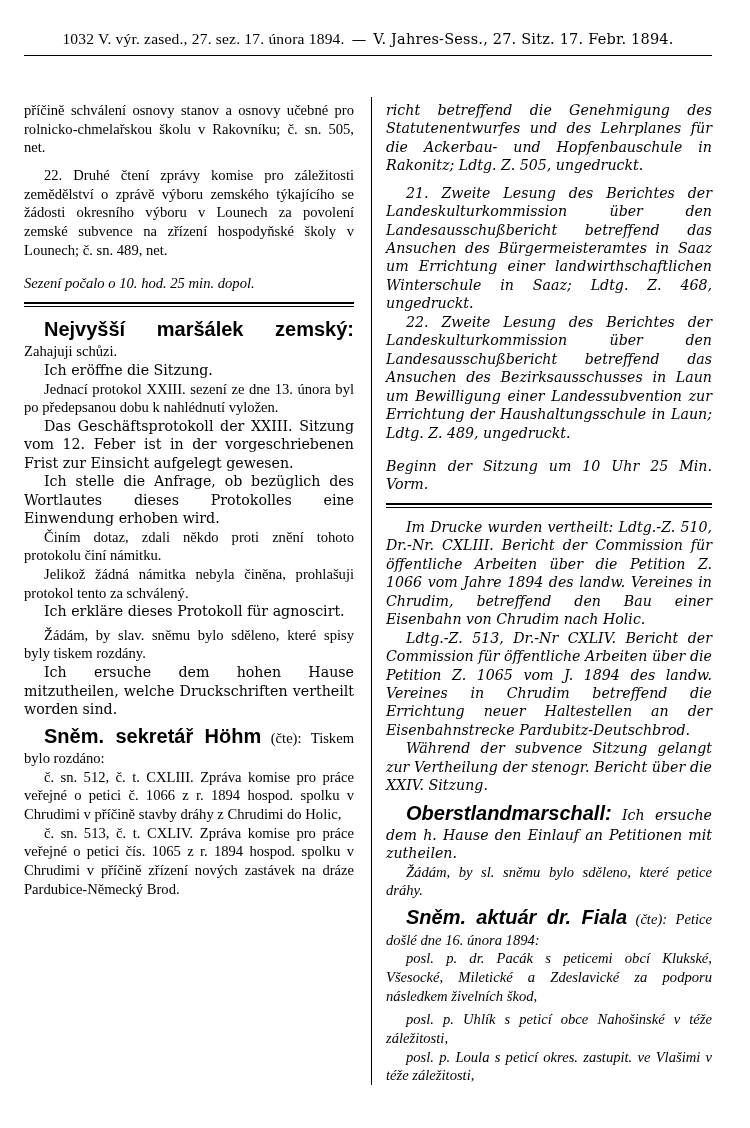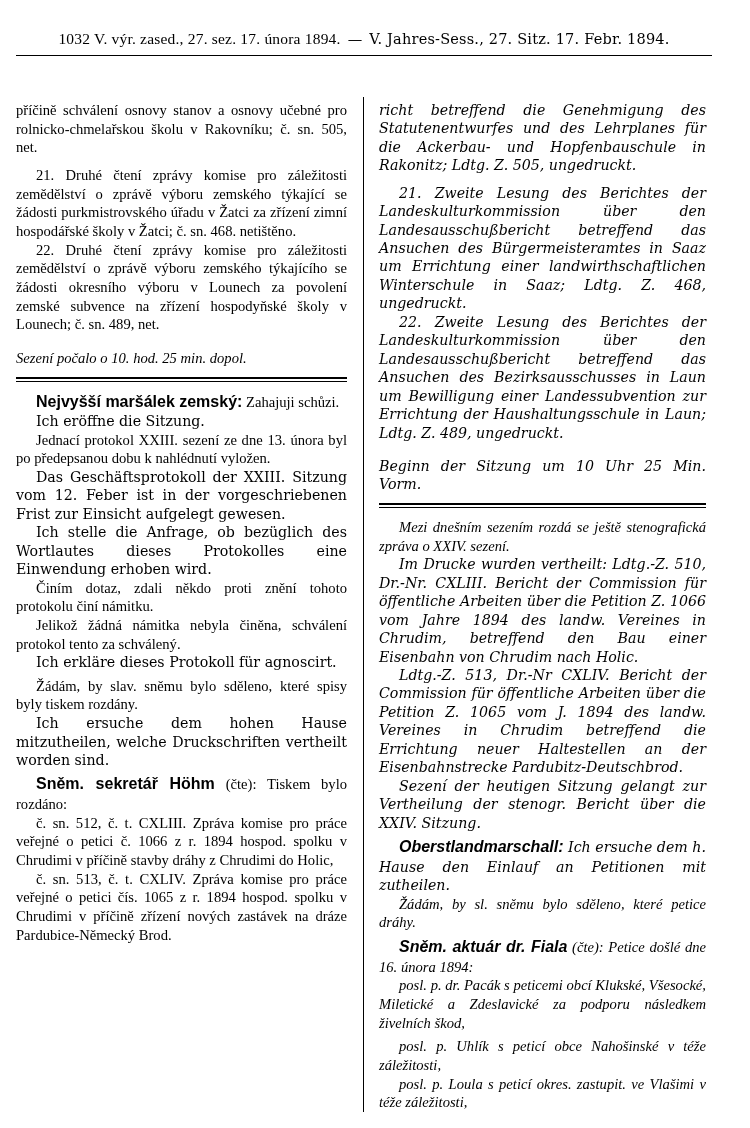--- a/index.html
+++ b/index.html
@@ -12,21 +12,21 @@
     height: 1128px;
     font-family: "Liberation Serif", serif;
     color: #000000;
     overflow: hidden;
   }
   .page {
     position: relative;
     width: 750px;
     height: 1128px;
     box-sizing: border-box;
-    padding: 30px 38px 10px 16px;
+    padding: 30px 38px 10px 24px;
   }
   
   .running-head {
     display: flex;
     align-items: baseline;
     justify-content: center;
     font-size: 15.5px;
     letter-spacing: .2px;
     white-space: nowrap;
     padding-bottom: 4px;
@@ -78,21 +78,21 @@
     font-size: 14.2px;
     line-height: 1.3;
   }
   .gap { height: 9px; }
   .gap-sm { height: 5px; }
   .gap-lg { height: 15px; }
   .italic { font-style: italic; }
   .speaker {
     font-weight: bold;
     font-family: "Liberation Sans", sans-serif;
-    font-size: 16px;
+    font-size: 20px;
   }
   .sec-rule-wrap {
     padding: 9px 0 10px 0;
   }
   .sec-rule {
     border-top: 2px solid #000;
     border-bottom: 1px solid #000;
     height: 2px;
   }
 </style>
@@ -108,39 +108,38 @@
   </div>
   <div class="head-rule"></div>
 
   <div class="columns">
     <div class="vdivider"></div>
 
     <div class="col left">
 
       <p class="cz">příčině schválení osnovy stanov a osnovy učebné pro rolnicko-chmelařskou školu v Rakovníku; č. sn. 505, net.</p>
       <div class="gap"></div>
-      <p class="cz indent">21. Druhé čtení zprávy komise pro záležitosti zemědělství o zprávě výboru zemského týkající se žádosti purkmistrovského úřadu v Žatci za zřízení zimní hospodářské školy v Žatci; č. sn. 468. netištěno.</p>
       <p class="cz indent">22. Druhé čtení zprávy komise pro záležitosti zemědělství o zprávě výboru zemského týkajícího se žádosti okresního výboru v Lounech za povolení zemské subvence na zřízení hospodyňské školy v Lounech; č. sn. 489, net.</p>
       <div class="gap-lg"></div>
       <p class="cz italic">Sezení počalo o 10. hod. 25 min. dopol.</p>
 
       <div class="sec-rule-wrap">
         <div class="sec-rule"></div>
       </div>
 
       <div>
         <p class="cz indent">
           <span class="speaker">Nejvyšší maršálek zemský:</span><span> Zahajuji schůzi.</span>
         </p>
         <p class="de indent">Ich eröffne die Sitzung.</p>
         <p class="cz indent">Jednací protokol XXIII. sezení ze dne 13. února byl po předepsanou dobu k nahlédnutí vyložen.</p>
         <p class="de indent">Das Geschäftsprotokoll der XXIII. Sitzung vom 12. Feber ist in der vorgeschriebenen Frist zur Einsicht aufgelegt gewesen.</p>
         <p class="de indent">Ich stelle die Anfrage, ob bezüglich des Wortlautes dieses Protokolles eine Einwendung erhoben wird.</p>
         <p class="cz indent">Činím dotaz, zdali někdo proti znění tohoto protokolu činí námitku.</p>
-        <p class="cz indent">Jelikož žádná námitka nebyla činěna, schválení protokol tento za schválený.</p>
+        <p class="cz indent">Jelikož žádná námitka nebyla činěna, prohlašuji protokol tento za schválený.</p>
         <p class="de indent">Ich erkläre dieses Protokoll für agnoscirt.</p>
         <div class="gap-sm"></div>
         <p class="cz indent">Žádám, by slav. sněmu bylo sděleno, které spisy byly tiskem rozdány.</p>
         <p class="de indent">Ich ersuche dem hohen Hause mitzutheilen, welche Druckschriften vertheilt worden sind.</p>
         <div class="gap-sm"></div>
         <p class="cz indent">
           <span class="speaker">Sněm. sekretář Höhm</span><span> (čte): Tiskem bylo rozdáno:</span>
         </p>
         <p class="cz indent">č. sn. 512, č. t. CXLIII. Zpráva komise pro práce veřejné o petici č. 1066 z r. 1894 hospod. spolku v Chrudimi v příčině stavby dráhy z Chrudimi do Holic,</p>
         <p class="cz indent">č. sn. 513, č. t. CXLIV. Zpráva komise pro práce veřejné o petici čís. 1065 z r. 1894 hospod. spolku v Chrudimi v příčině zřízení nových zastávek na dráze Pardubice-Německý Brod.</p>
@@ -155,24 +154,23 @@
       <p class="de indent">21. Zweite Lesung des Berichtes der Landeskulturkommission über den Landesausschußbericht betreffend das Ansuchen des Bürgermeisteramtes in Saaz um Errichtung einer landwirthschaftlichen Winterschule in Saaz; Ldtg. Z. 468, ungedruckt.</p>
       <p class="de indent">22. Zweite Lesung des Berichtes der Landeskulturkommission über den Landesausschußbericht betreffend das Ansuchen des Bezirksausschusses in Laun um Bewilligung einer Landessubvention zur Errichtung der Haushaltungsschule in Laun; Ldtg. Z. 489, ungedruckt.</p>
       <div class="gap-lg"></div>
       <p class="de">Beginn der Sitzung um 10 Uhr 25 Min. Vorm.</p>
 
       <div class="sec-rule-wrap">
         <div class="sec-rule"></div>
       </div>
 
       <div>
-        <p class="cz indent">Mezi dnešním sezením rozdá se ještě stenografická zpráva o XXIV. sezení.</p>
         <p class="de indent">Im Drucke wurden vertheilt: Ldtg.-Z. 510, Dr.-Nr. CXLIII. Bericht der Commission für öffentliche Arbeiten über die Petition Z. 1066 vom Jahre 1894 des landw. Vereines in Chrudim, betreffend den Bau einer Eisenbahn von Chrudim nach Holic.</p>
         <p class="de indent">Ldtg.-Z. 513, Dr.-Nr CXLIV. Bericht der Commission für öffentliche Arbeiten über die Petition Z. 1065 vom J. 1894 des landw. Vereines in Chrudim betreffend die Errichtung neuer Haltestellen an der Eisenbahnstrecke Pardubitz-Deutschbrod.</p>
-        <p class="de indent">Sezení der heutigen Sitzung gelangt zur Vertheilung der stenogr. Bericht über die XXIV. Sitzung.</p>
+        <p class="de indent">Während der subvence Sitzung gelangt zur Vertheilung der stenogr. Bericht über die XXIV. Sitzung.</p>
         <div class="gap-sm"></div>
         <p class="de indent">
           <span class="speaker">Oberstlandmarschall:</span><span> Ich ersuche dem h. Hause den Einlauf an Petitionen mit zutheilen.</span>
         </p>
         <p class="cz indent">Žádám, by sl. sněmu bylo sděleno, které petice dráhy.</p>
         <div class="gap-sm"></div>
         <p class="cz indent">
           <span class="speaker">Sněm. aktuár dr. Fiala</span><span> (čte): Petice došlé dne 16. února 1894:</span>
         </p>
         <p class="cz indent">posl. p. dr. Pacák s peticemi obcí Klukské, Všesocké, Miletické a Zdeslavické za podporu následkem živelních škod,</p>

